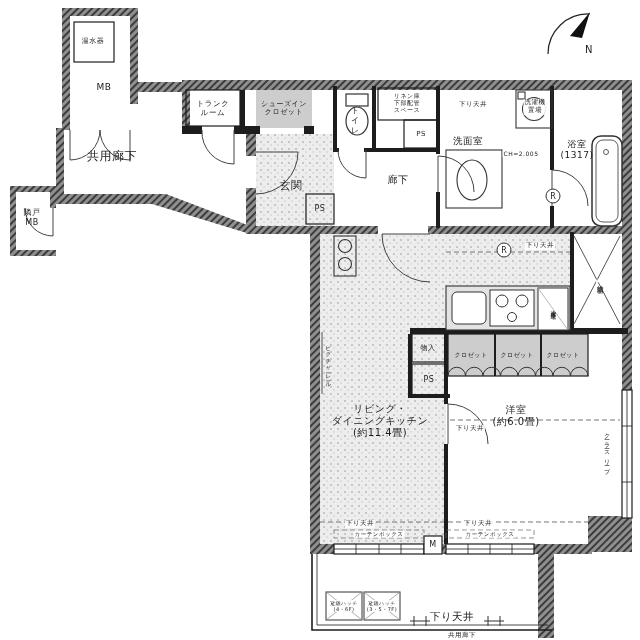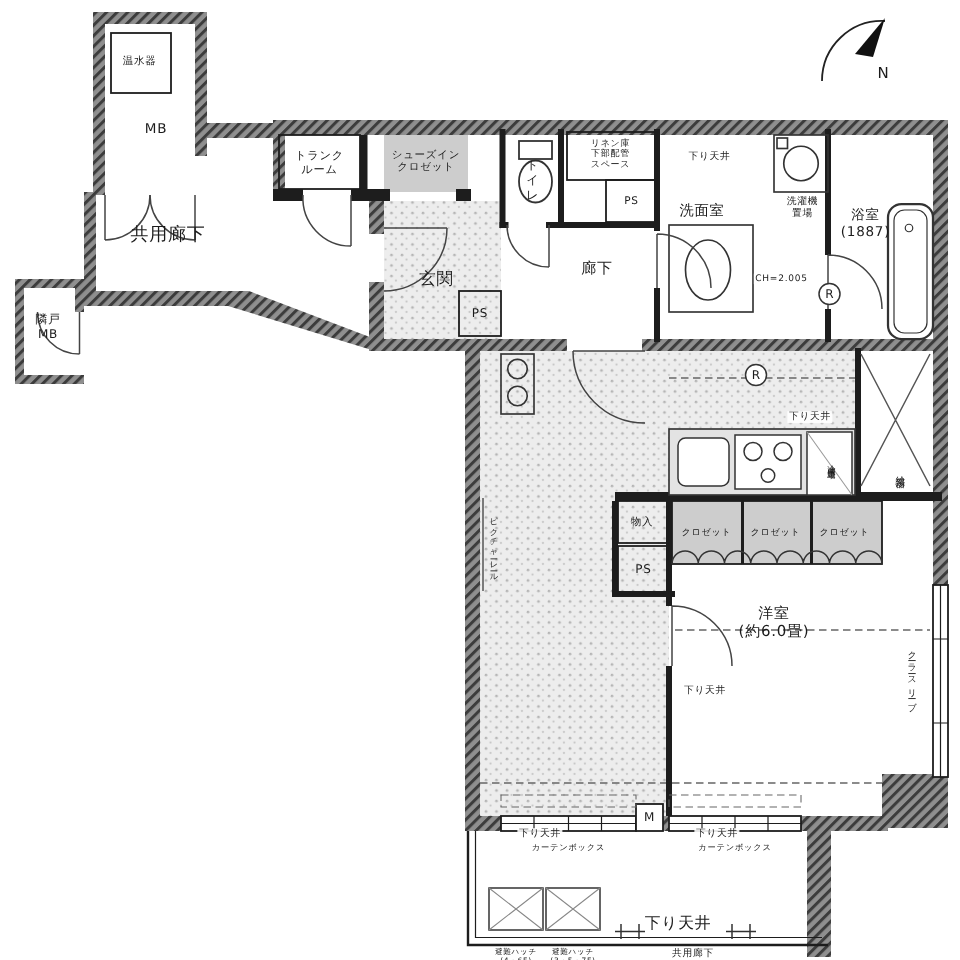--- a/index.html
+++ b/index.html
@@ -7,21 +7,21 @@
     position:relative;width:640px;height:640px;background:#ffffff;
     font-family:"DejaVu Sans",sans-serif;color:#1b1b1b;overflow:hidden;
   }
   .plan-svg{position:absolute;left:0;top:0;}
   .lbl{
     position:absolute;transform:translate(-50%,-50%);
     white-space:pre-line;text-align:center;line-height:1.2;
     color:#1b1b1b;pointer-events:none;letter-spacing:0.5px;
   }
   .v{writing-mode:vertical-rl;text-orientation:upright;line-height:1;letter-spacing:1px;}
-  .bg{background:rgba(255,255,255,.88);padding:0 1px;margin-top:32px;}
+  .bg{background:rgba(255,255,255,.88);padding:0 1px;}
   .r{
     width:13px;height:13px;border:1px solid #333;border-radius:50%;
     font-size:8px;display:flex;align-items:center;justify-content:center;
     background:#fff;letter-spacing:0;
   }
 </style>
 </head>
 <body>
 
 <div class="plan">
@@ -217,35 +217,38 @@
   <div class="lbl v" style="left:354px;top:116px;font-size:8px">トイレ</div>
   <div class="lbl" style="left:407px;top:103px;font-size:6px">リネン庫
 下部配管
 スペース</div>
   <div class="lbl" style="left:473px;top:105px;font-size:6.5px">下り天井</div>
   <div class="lbl bg" style="left:535px;top:107px;font-size:6.5px">洗濯機
 置場</div>
   <div class="lbl" style="left:468px;top:141px;font-size:9.5px">洗面室</div>
   <div class="lbl bg" style="left:521px;top:154px;font-size:6px">CH=2.005</div>
   <div class="lbl" style="left:577px;top:150px;font-size:9px">浴室
-(1887)</div>
+(1317)</div>
   <div class="lbl" style="left:291px;top:186px;font-size:11px">玄関</div>
   <div class="lbl" style="left:398px;top:180px;font-size:10px">廊下</div>
   <div class="lbl" style="left:320px;top:209px;font-size:8px">PS</div>
   <div class="lbl" style="left:421px;top:134px;font-size:7px">PS</div>
   <div class="lbl" style="left:429px;top:380px;font-size:8px">PS</div>
   <div class="lbl r" style="left:553px;top:196px">R</div>
   <div class="lbl r" style="left:504px;top:250px">R</div>
   <div class="lbl bg" style="left:540px;top:246px;font-size:6.5px">下り天井</div>
   <div class="lbl v bg" style="left:600px;top:281px;font-size:6.5px">給湯器</div>
   <div class="lbl v" style="left:553px;top:308px;font-size:5.5px">冷蔵庫置場</div>
   <div class="lbl" style="left:471px;top:355px;font-size:6px">クロゼット</div>
   <div class="lbl" style="left:517px;top:355px;font-size:6px">クロゼット</div>
   <div class="lbl" style="left:563px;top:355px;font-size:6px">クロゼット</div>
   <div class="lbl" style="left:428px;top:348px;font-size:7px">物入</div>
+  <div class="lbl" style="left:380px;top:421px;font-size:10px">リビング・
+ダイニングキッチン
+(約11.4畳)</div>
   <div class="lbl" style="left:516px;top:416px;font-size:10px">洋室
 (約6.0畳)</div>
   <div class="lbl bg" style="left:470px;top:429px;font-size:6.5px">下り天井</div>
   <div class="lbl v" style="left:328px;top:363px;font-size:5.5px">ピクチャーレール</div>
   <div class="lbl bg" style="left:379px;top:534px;font-size:5.5px">カーテンボックス</div>
   <div class="lbl bg" style="left:490px;top:534px;font-size:5.5px">カーテンボックス</div>
   <div class="lbl" style="left:433px;top:545px;font-size:8px">M</div>
   <div class="lbl bg" style="left:360px;top:524px;font-size:6.5px">下り天井</div>
   <div class="lbl bg" style="left:478px;top:524px;font-size:6.5px">下り天井</div>
   <div class="lbl" style="left:452px;top:616px;font-size:10.5px">下り天井</div>

